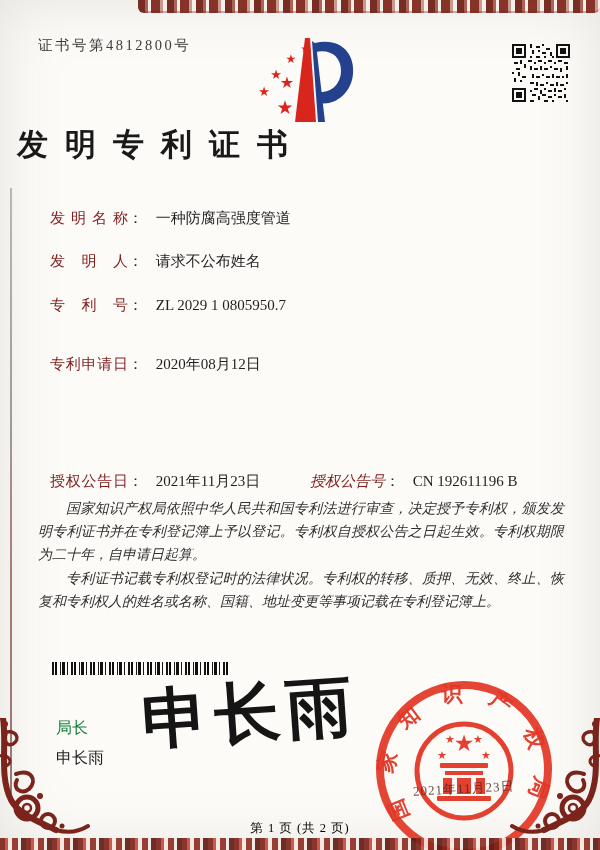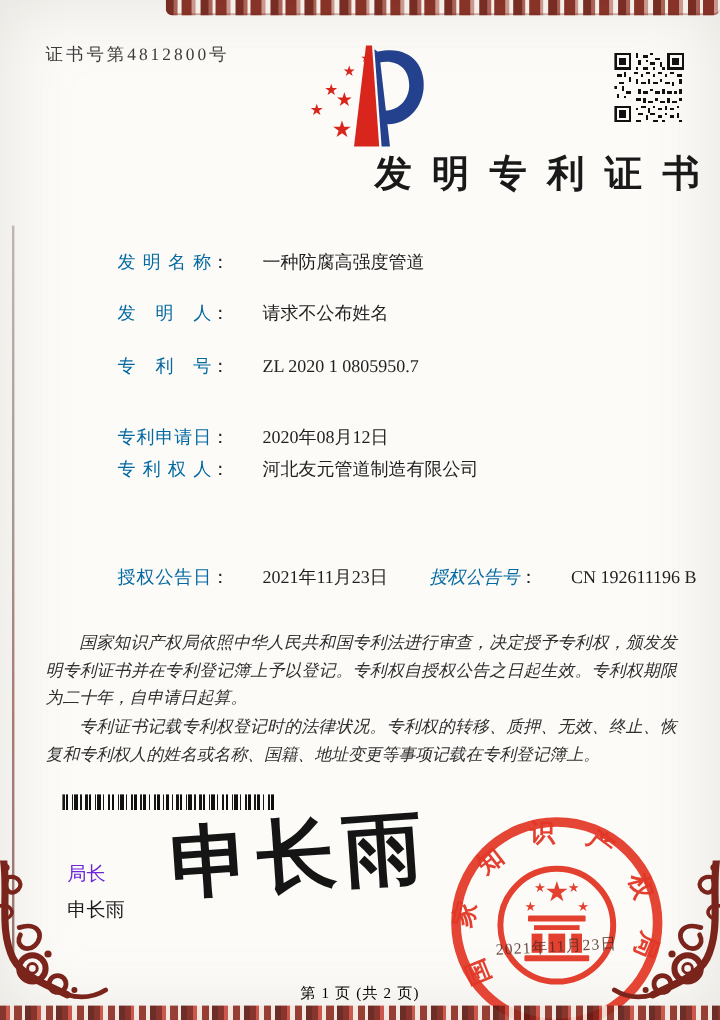--- a/index.html
+++ b/index.html
@@ -22,54 +22,53 @@
     border-radius:0 0 6px 6px;
     opacity:.92;
   }
   .cert-no {
     position:absolute; left:38px; top:36px;
     font-size:14.5px; letter-spacing:2.5px; color:#3c3c3c;
   }
   .logo { position:absolute; left:243px; top:36px; }
   .qr { position:absolute; left:512px; top:44px; width:58px; height:58px; }
   .title {
-    position:absolute; left:0; right:0; top:124px; text-align:right;
+    position:absolute; left:0; right:0; top:124px; text-align:left;
     font-size:31px; font-weight:bold; color:#191919;
     letter-spacing:17px; text-indent:17px;
   }
   
   .frow { position:absolute; left:50px; font-size:15px; white-space:nowrap; }
   .flabel {
     display:inline-block; width:78px; text-align:justify; text-align-last:justify;
-    color:#0369a1;
-    margin-left:48px;
+    color:#7f1d1d;
   }
   .fcolon { display:inline-block; color:#222; }
-  .fvalue { display:inline-block; margin-left:24px; color:#1f1f1f; }
+  .fvalue { display:inline-block; margin-left:9px; color:#1f1f1f; }
   .grant-no-pair { position:absolute; left:260px; top:0; }
   .grant-no-pair .flabel { width:auto; text-align-last:auto;font-style:italic; }
   
   .body-text {
     position:absolute; left:38px; top:498px; width:526px;
     font-size:14px; line-height:1.64; color:#2e2e2e; text-align:justify;
   }
-  .body-text p { text-indent:2em; font-style:italic;margin-top:28px; }
+  .body-text p { text-indent:2em; font-style:italic; }
   .body-text p + p { margin-top:1px; }
   
   .barcode {
     position:absolute; left:52px; top:662px; width:178px; height:13px;
     background:
       repeating-linear-gradient(90deg,
         #151515 0 2px, transparent 2px 3px,
         #0d0d0d 3px 5px, transparent 5px 8px,
         #1a1a1a 8px 9px, transparent 9px 10px,
         #101010 10px 13px, transparent 13px 15px,
         #181818 15px 16px, transparent 16px 19px);
   }
-  .director-label { position:absolute; left:56px; top:718px; font-size:16px; color:#6d28d9; font-family:"Liberation Sans","DejaVu Sans",sans-serif; }
+  .director-label { position:absolute; left:56px; top:718px; font-size:16px; color:#15803d; font-family:"Liberation Sans","DejaVu Sans",sans-serif; }
   .director-name  { position:absolute; left:56px; top:748px; font-size:16px; color:#1d1d1d; font-family:"Liberation Sans","DejaVu Sans",sans-serif; }
   .signature {
     position:absolute; left:142px; top:668px; width:230px;
     font-size:66px; color:#151515; letter-spacing:6px;
     transform:rotate(-4deg); font-weight:bold;
     font-family:"DejaVu Serif","Liberation Serif",serif;
   }
   .seal { position:absolute; left:371px; top:679px; }
   .footer {
     position:absolute; left:0; right:0; top:820px; text-align:center;
@@ -133,29 +132,25 @@
   <div class="frow" style="top:209px">
     <span class="flabel">发明名称</span><span class="fcolon">：</span>
     <span class="fvalue">一种防腐高强度管道</span>
   </div>
   <div class="frow" style="top:252px">
     <span class="flabel">发明人</span><span class="fcolon">：</span>
     <span class="fvalue">请求不公布姓名</span>
   </div>
   <div class="frow" style="top:296px">
     <span class="flabel">专利号</span><span class="fcolon">：</span>
-    <span class="fvalue">ZL 2020 1 0805950.7</span>
+    <span class="fvalue">ZL 2029 1 0805950.7</span>
   </div>
   <div class="frow" style="top:355px">
     <span class="flabel">专利申请日</span><span class="fcolon">：</span>
     <span class="fvalue">2020年08月12日</span>
-  </div>
-  <div class="frow" style="top:382px">
-    <span class="flabel">专利权人</span><span class="fcolon">：</span>
-    <span class="fvalue">河北友元管道制造有限公司</span>
   </div>
   <div class="frow" style="top:472px; width:520px;">
     <span class="flabel">授权公告日</span><span class="fcolon">：</span>
     <span class="fvalue">2021年11月23日</span>
     <span class="grant-no-pair">
       <span class="flabel">授权公告号</span><span class="fcolon">：</span>
       <span class="fvalue">CN 192611196 B</span>
     </span>
   </div>
 

